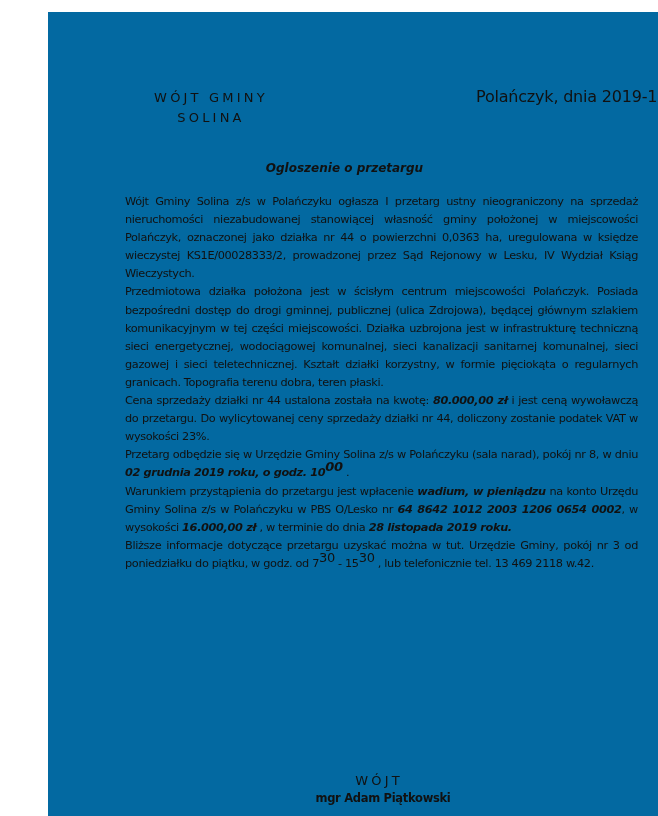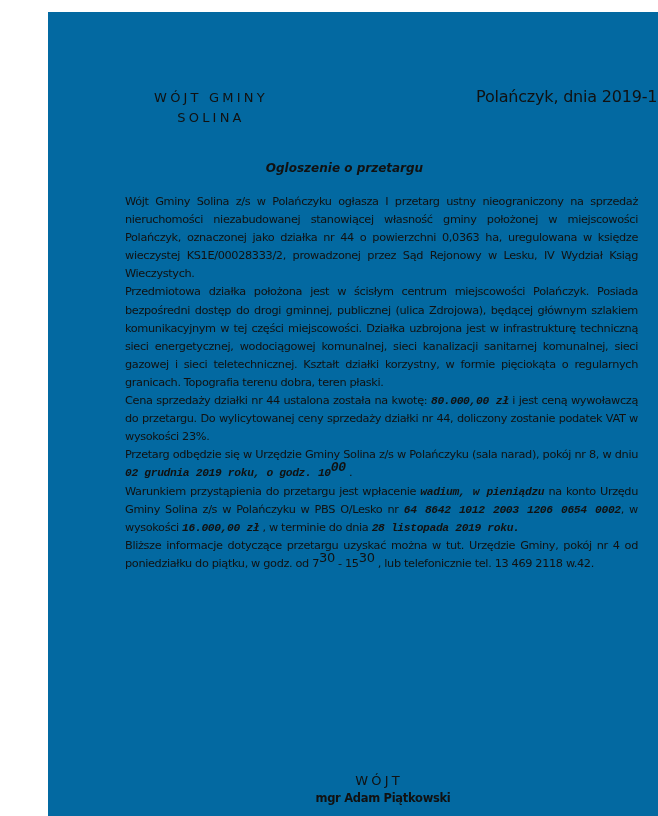--- a/index.html
+++ b/index.html
@@ -63,21 +63,20 @@
       color: #111;
       letter-spacing: -0.35px;
     }
     .body p {
       margin: 0;
       text-align: justify;
     }
     .bi {
       font-style: italic;
       font-weight: bold;
-      font-family: Liberation Mono, monospace;
     }
     sup {
       font-size: 13px;
       line-height: 0;
       vertical-align: super;
     }
     .sign {
       position: absolute;
       left: 0;
       width: 658px;
@@ -113,19 +112,19 @@
   <div class="header-right">Polańczyk, dnia 2019-10-29,</div>
 
   <div class="title">Ogloszenie o przetargu</div>
 
   <div class="body">
     <p>Wójt Gminy Solina z/s w Polańczyku ogłasza I przetarg ustny nieograniczony na sprzedaż nieruchomości niezabudowanej stanowiącej własność gminy położonej  w miejscowości Polańczyk, oznaczonej jako działka nr 44 o powierzchni  0,0363 ha, uregulowana w księdze wieczystej KS1E/00028333/2, prowadzonej przez Sąd Rejonowy w Lesku, IV Wydział Ksiąg Wieczystych.</p>
     <p>Przedmiotowa działka położona jest w ścisłym centrum miejscowości Polańczyk. Posiada bezpośredni dostęp do drogi gminnej, publicznej (ulica Zdrojowa), będącej głównym szlakiem komunikacyjnym w tej części miejscowości. Działka uzbrojona jest w infrastrukturę techniczną sieci energetycznej, wodociągowej komunalnej, sieci kanalizacji sanitarnej komunalnej, sieci gazowej i sieci teletechnicznej. Kształt działki korzystny, w formie pięciokąta o regularnych granicach. Topografia terenu dobra, teren płaski.</p>
     <p><span>Cena sprzedaży działki nr 44 ustalona została na kwotę: </span><span class="bi">80.000,00 zł</span><span> i jest ceną wywoławczą do przetargu. Do wylicytowanej ceny sprzedaży działki nr 44, doliczony zostanie podatek VAT w wysokości 23%.</span></p>
     <p><span>Przetarg odbędzie się w Urzędzie Gminy Solina z/s w Polańczyku (sala narad), pokój nr 8, w dniu </span><span class="bi"><span>02 grudnia 2019 roku, o godz. 10</span><sup>00</sup></span><span> .</span></p>
     <p><span>Warunkiem przystąpienia do przetargu jest wpłacenie </span><span class="bi">wadium, w pieniądzu</span><span> na konto Urzędu Gminy Solina z/s w Polańczyku w PBS O/Lesko nr </span><span class="bi">64 8642 1012 2003 1206 0654 0002</span><span>, w wysokości  </span><span class="bi">16.000,00 zł</span><span> , w terminie do dnia </span><span class="bi">28 listopada 2019 roku.</span></p>
-    <p><span>Bliższe informacje dotyczące przetargu uzyskać można w tut. Urzędzie Gminy, pokój nr 4 od poniedziałku do piątku, w godz. od 7</span><sup>30</sup><span> - 15</span><sup>30</sup><span> , lub telefonicznie tel. 13 469 2118 w.42.</span></p>
+    <p><span>Bliższe informacje dotyczące przetargu uzyskać można w tut. Urzędzie Gminy, pokój nr 3 od poniedziałku do piątku, w godz. od 7</span><sup>30</sup><span> - 15</span><sup>30</sup><span> , lub telefonicznie tel. 13 469 2118 w.42.</span></p>
   </div>
 
   <div class="sign sign-title">WÓJT</div>
   <div class="sign sign-name">mgr Adam Piątkowski</div>
 
 </div>
 
 </body></html>

